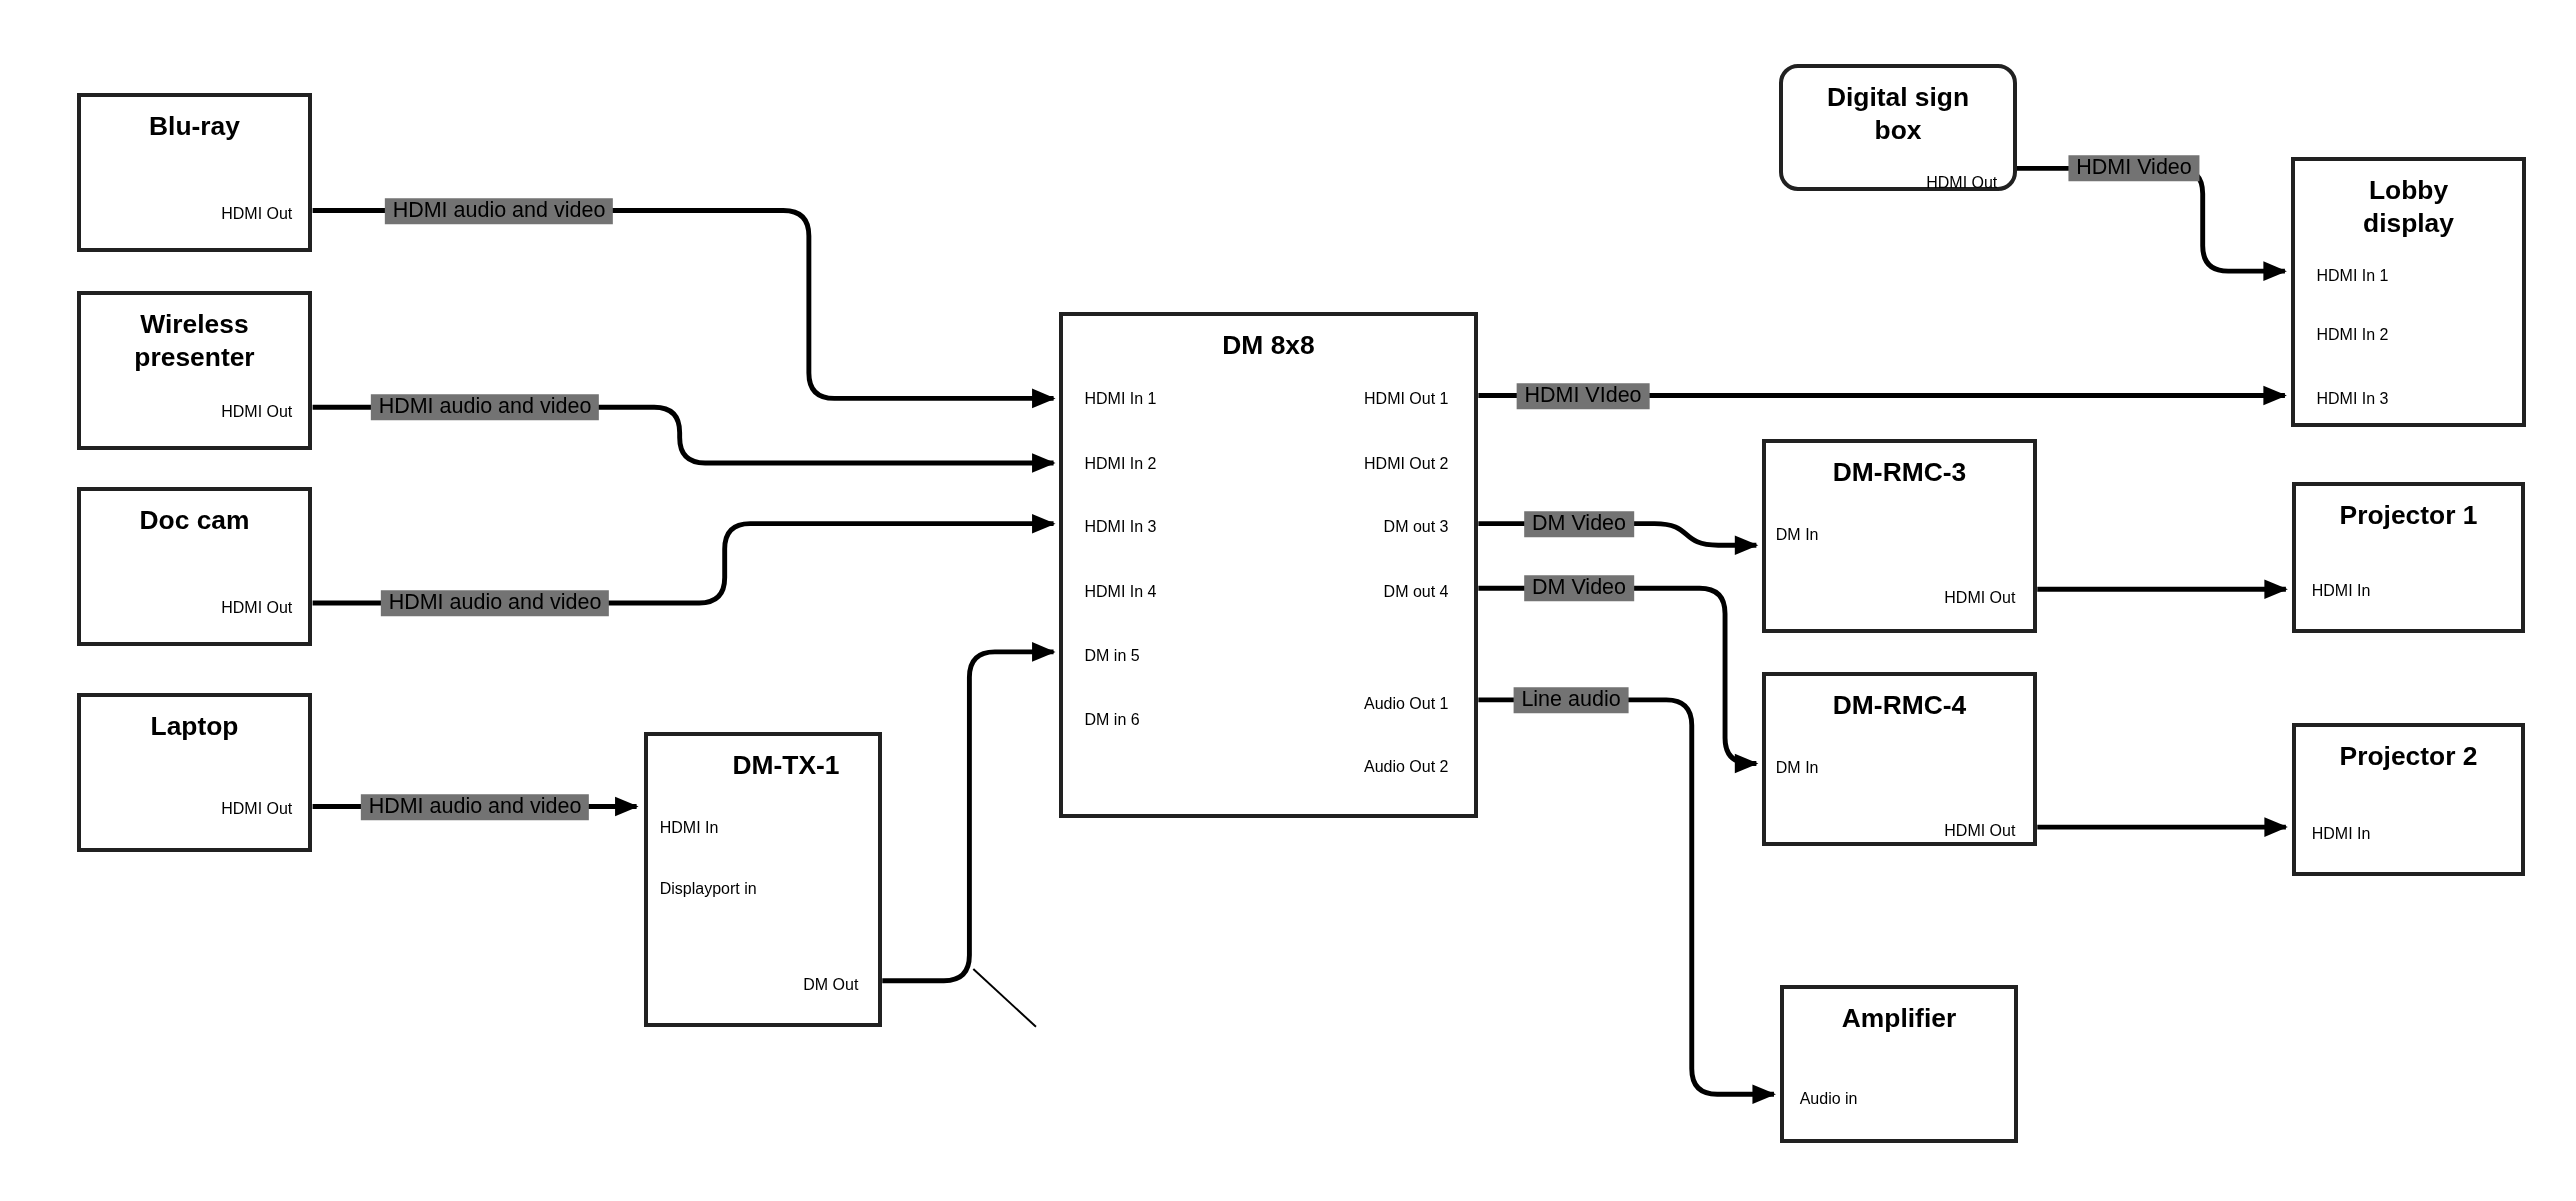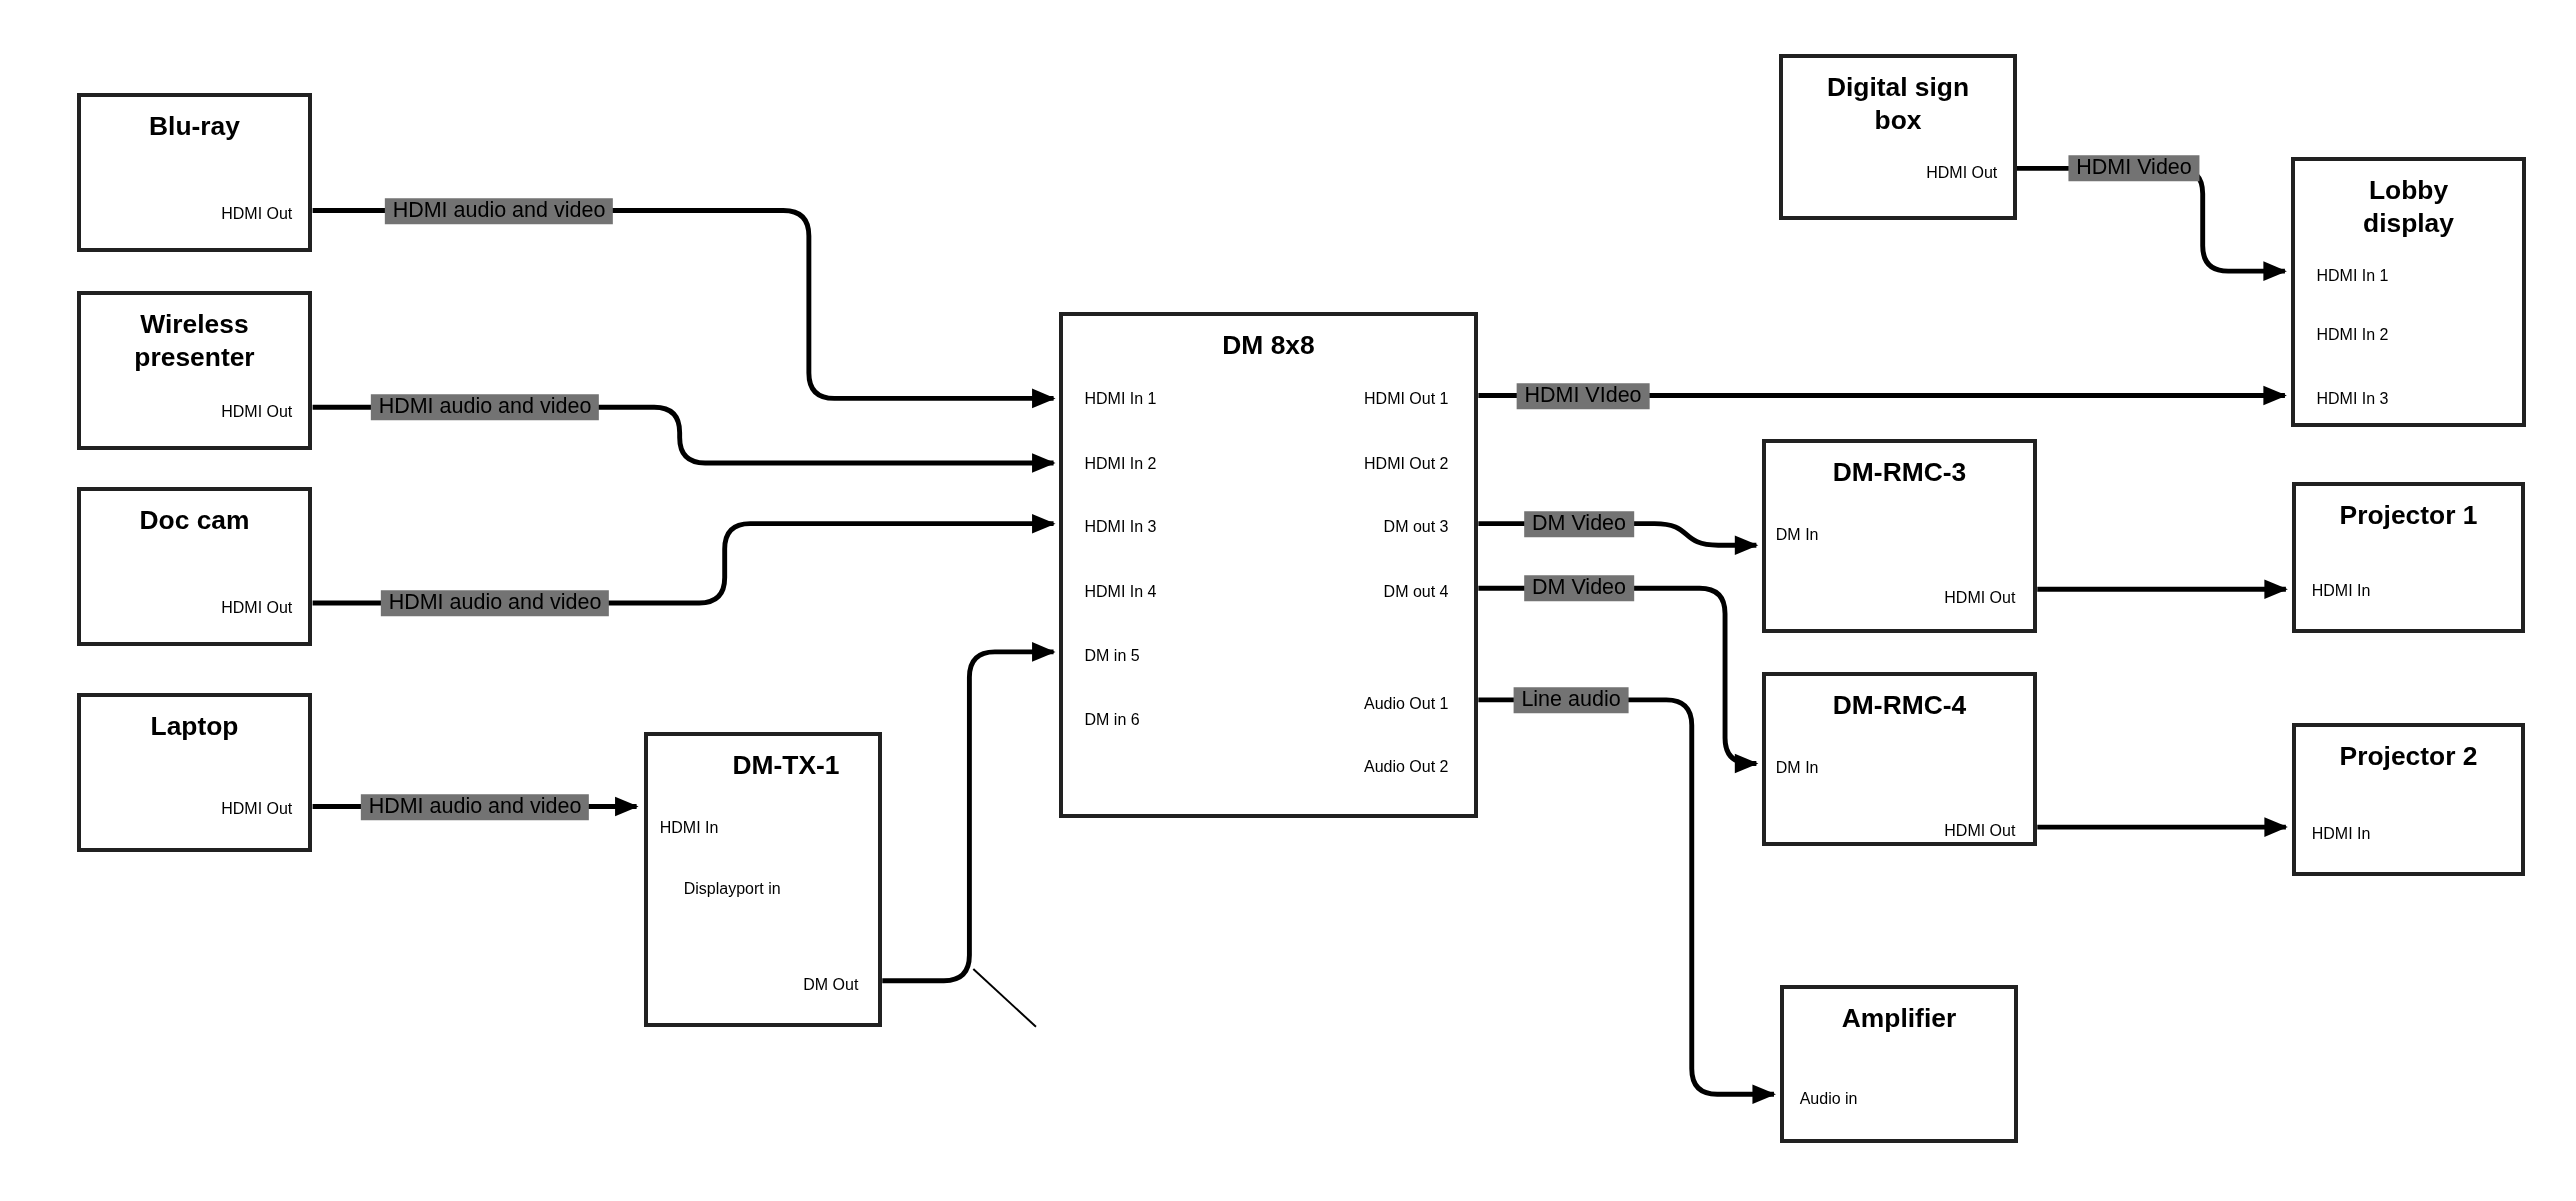--- a/index.html
+++ b/index.html
@@ -58,41 +58,41 @@
   </div>
 
   <div class="box" style="left:77px;top:693px;width:235px;height:159px;">
     <div class="box-title">Laptop</div>
     <div class="port" style="top:112px;right:15.7px;">HDMI Out</div>
   </div>
 
   <div class="box" style="left:644px;top:732px;width:238px;height:295px;padding-left:46px;">
     <div class="box-title">DM-TX-1</div>
     <div class="port" style="top:92px;left:11.7px;">HDMI In</div>
-    <div class="port" style="top:153px;left:11.7px;margin-left:24px;">Displayport in</div>
+    <div class="port" style="top:153px;left:11.7px;">Displayport in</div>
     <div class="port" style="top:249px;right:19.6px;">DM Out</div>
   </div>
 
   <div class="box" style="left:1059px;top:312px;width:419px;height:506px;">
     <div class="box-title">DM 8x8</div>
     <div class="port" style="top:83px;left:21.5px;">HDMI In 1</div>
     <div class="port" style="top:148px;left:21.5px;">HDMI In 2</div>
     <div class="port" style="top:211px;left:21.5px;">HDMI In 3</div>
     <div class="port" style="top:276px;left:21.5px;">HDMI In 4</div>
     <div class="port" style="top:340px;left:21.5px;">DM in 5</div>
     <div class="port" style="top:404px;left:21.5px;">DM in 6</div>
     <div class="port" style="top:83px;right:25.5px;">HDMI Out 1</div>
     <div class="port" style="top:148px;right:25.5px;">HDMI Out 2</div>
     <div class="port" style="top:211px;right:25.5px;">DM out 3</div>
     <div class="port" style="top:276px;right:25.5px;">DM out 4</div>
     <div class="port" style="top:388px;right:25.5px;">Audio Out 1</div>
     <div class="port" style="top:451px;right:25.5px;">Audio Out 2</div>
   </div>
 
-  <div class="box" style="left:1779px;top:54px;width:238px;height:166px;">
+  <div class="box" style="left:1779px;top:64px;width:238px;height:127px;border-radius:19px;">
     <div class="box-title two-line">Digital sign box</div>
     <div class="port" style="top:115px;right:15.7px;">HDMI Out</div>
   </div>
 
   <div class="box" style="left:2291px;top:157px;width:235px;height:270px;">
     <div class="box-title two-line">Lobby display</div>
     <div class="port" style="top:115px;left:21.5px;">HDMI In 1</div>
     <div class="port" style="top:174px;left:21.5px;">HDMI In 2</div>
     <div class="port" style="top:238px;left:21.5px;">HDMI In 3</div>
   </div>

